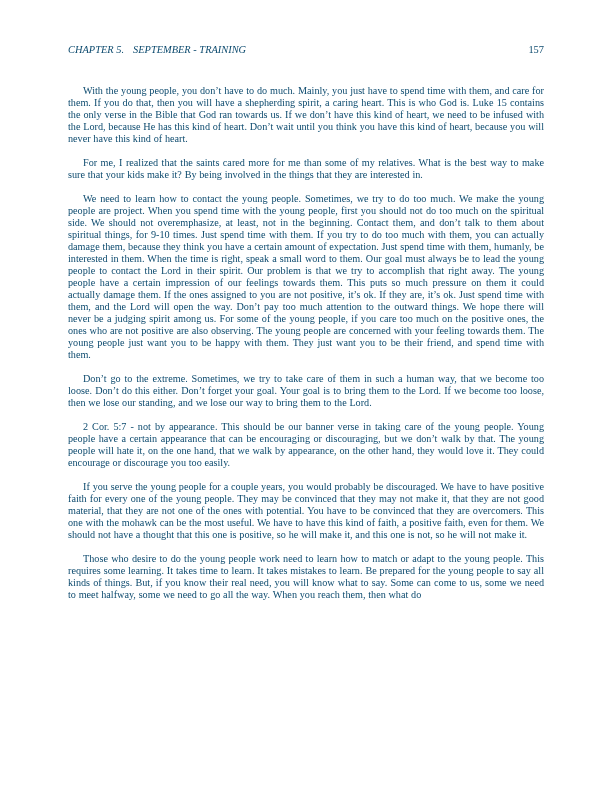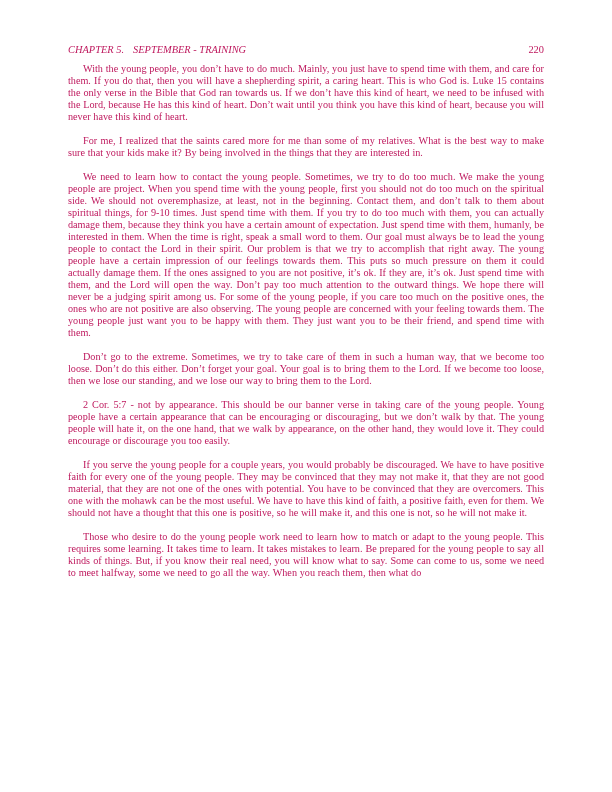--- a/index.html
+++ b/index.html
@@ -5,21 +5,21 @@
   html, body {
     margin: 0;
     padding: 0;
     background: #ffffff;
   }
   .page {
     position: relative;
     width: 612px;
     height: 792px;
     background: #ffffff;
-    color: #be185d;
+    color: #0c4a6e;
     font-family: "Liberation Serif", "DejaVu Serif", serif;
     overflow: hidden;
   }
   .running-header {
     position: absolute;
     top: 44px;
     left: 68px;
     width: 476px;
     display: flex;
     justify-content: space-between;
@@ -32,21 +32,21 @@
   }
   .header-chapter {
     margin-right: 9px;
   }
   .page-number {
     font-style: normal;
     font-size: 10.4px;
   }
   .content {
     position: absolute;
-    top: 63px;
+    top: 85px;
     left: 68px;
     width: 476px;
   }
   .content p {
     margin: 0 0 12px 0;
     font-size: 10.2px;
     line-height: 12px;
     text-align: justify;
     text-indent: 15px;
     word-spacing: 0.2px;
@@ -54,21 +54,21 @@
 </style>
 </head>
 <body>
 
 <div class="page">
 
   <div class="running-header">
     <div class="header-left">
       <span class="header-chapter">CHAPTER 5.</span><span>SEPTEMBER - TRAINING</span>
     </div>
-    <span class="page-number">220</span>
+    <span class="page-number">157</span>
   </div>
 
   <div class="content">
     <p>With the young people, you don’t have to do much. Mainly, you just have to spend time with them, and care for them. If you do that, then you will have a shepherding spirit, a caring heart. This is who God is. Luke 15 contains the only verse in the Bible that God ran towards us. If we don’t have this kind of heart, we need to be infused with the Lord, because He has this kind of heart. Don’t wait until you think you have this kind of heart, because you will never have this kind of heart.</p>
     <p>For me, I realized that the saints cared more for me than some of my relatives. What is the best way to make sure that your kids make it? By being involved in the things that they are interested in.</p>
     <p>We need to learn how to contact the young people. Sometimes, we try to do too much. We make the young people are project. When you spend time with the young people, first you should not do too much on the spiritual side. We should not overemphasize, at least, not in the beginning. Contact them, and don’t talk to them about spiritual things, for 9-10 times. Just spend time with them. If you try to do too much with them, you can actually damage them, because they think you have a certain amount of expectation. Just spend time with them, humanly, be interested in them. When the time is right, speak a small word to them. Our goal must always be to lead the young people to contact the Lord in their spirit. Our problem is that we try to accomplish that right away. The young people have a certain impression of our feelings towards them. This puts so much pressure on them it could actually damage them. If the ones assigned to you are not positive, it’s ok. If they are, it’s ok. Just spend time with them, and the Lord will open the way. Don’t pay too much attention to the outward things. We hope there will never be a judging spirit among us. For some of the young people, if you care too much on the positive ones, the ones who are not positive are also observing. The young people are concerned with your feeling towards them. The young people just want you to be happy with them. They just want you to be their friend, and spend time with them.</p>
     <p>Don’t go to the extreme. Sometimes, we try to take care of them in such a human way, that we become too loose. Don’t do this either. Don’t forget your goal. Your goal is to bring them to the Lord. If we become too loose, then we lose our standing, and we lose our way to bring them to the Lord.</p>
     <p>2 Cor. 5:7 - not by appearance. This should be our banner verse in taking care of the young people. Young people have a certain appearance that can be encouraging or discouraging, but we don’t walk by that. The young people will hate it, on the one hand, that we walk by appearance, on the other hand, they would love it. They could encourage or discourage you too easily.</p>
     <p>If you serve the young people for a couple years, you would probably be discouraged. We have to have positive faith for every one of the young people. They may be convinced that they may not make it, that they are not good material, that they are not one of the ones with potential. You have to be convinced that they are overcomers. This one with the mohawk can be the most useful. We have to have this kind of faith, a positive faith, even for them. We should not have a thought that this one is positive, so he will make it, and this one is not, so he will not make it.</p>
     <p>Those who desire to do the young people work need to learn how to match or adapt to the young people. This requires some learning. It takes time to learn. It takes mistakes to learn. Be prepared for the young people to say all kinds of things. But, if you know their real need, you will know what to say. Some can come to us, some we need to meet halfway, some we need to go all the way. When you reach them, then what do</p>

